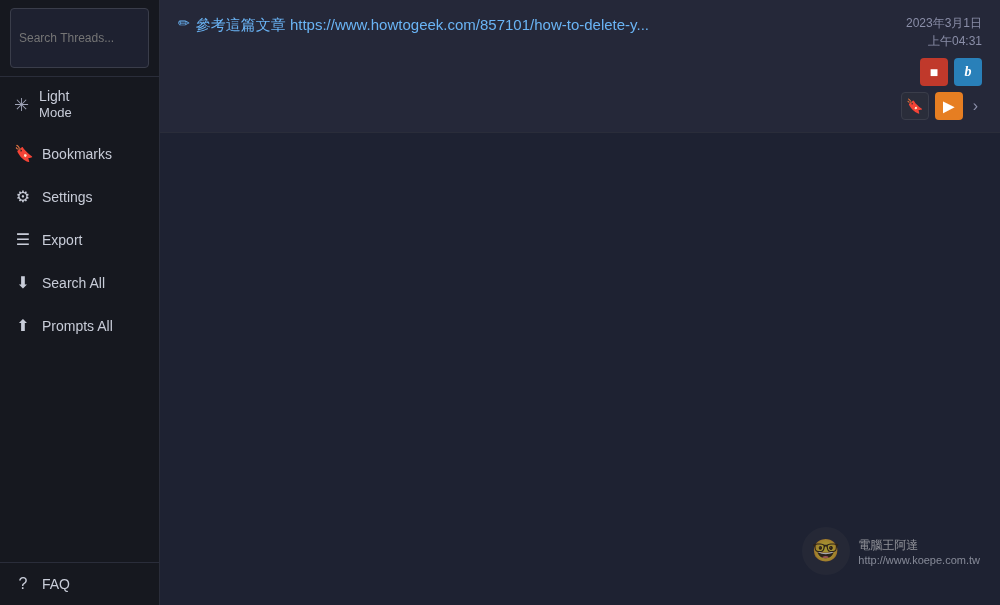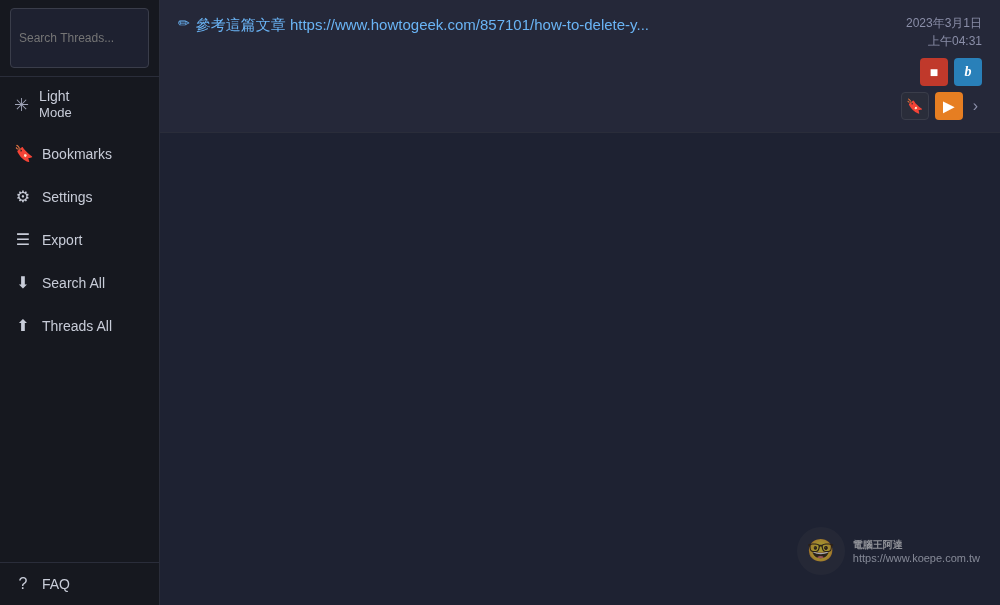--- a/index.html
+++ b/index.html
@@ -219,22 +219,22 @@
     }
 
     .watermark-text {
       display: flex;
       flex-direction: column;
       font-size: 11px;
       color: #c8ccd8;
     }
 
     .watermark-text span:first-child {
-      font-size: 10px;
-      font-weight: bold;
+      font-size: 12px;
+      font-weight: normal;
       color: #ddd;
     }
   </style>
 </head>
 <body>
 
 <div id="sidebar">
   <div id="search-box">
     <input id="search-input" type="text" placeholder="Search Threads..." style="">
   </div>
@@ -262,21 +262,21 @@
     <span>Export</span>
   </div>
 
   <div class="sidebar-item">
     <span class="icon">⬇</span>
     <span>Search All</span>
   </div>
 
   <div class="sidebar-item">
     <span class="icon">⬆</span>
-    <span>Threads All</span>
+    <span>Prompts All</span>
   </div>
 
   <div class="sidebar-bottom">
     <div class="sidebar-item">
       <span class="icon">?</span>
       <span>FAQ</span>
     </div>
   </div>
 </div>
 
@@ -319,15 +319,15 @@
 
   <div id="empty-area"></div>
 </div>
 
 <div id="watermark">
   <div class="watermark-avatar">
     <span>🤓</span>
   </div>
   <div class="watermark-text">
     <span>電腦王阿達</span>
-    <span>https://www.koepe.com.tw</span>
+    <span>http://www.koepe.com.tw</span>
   </div>
 </div>
 
 </body></html>

